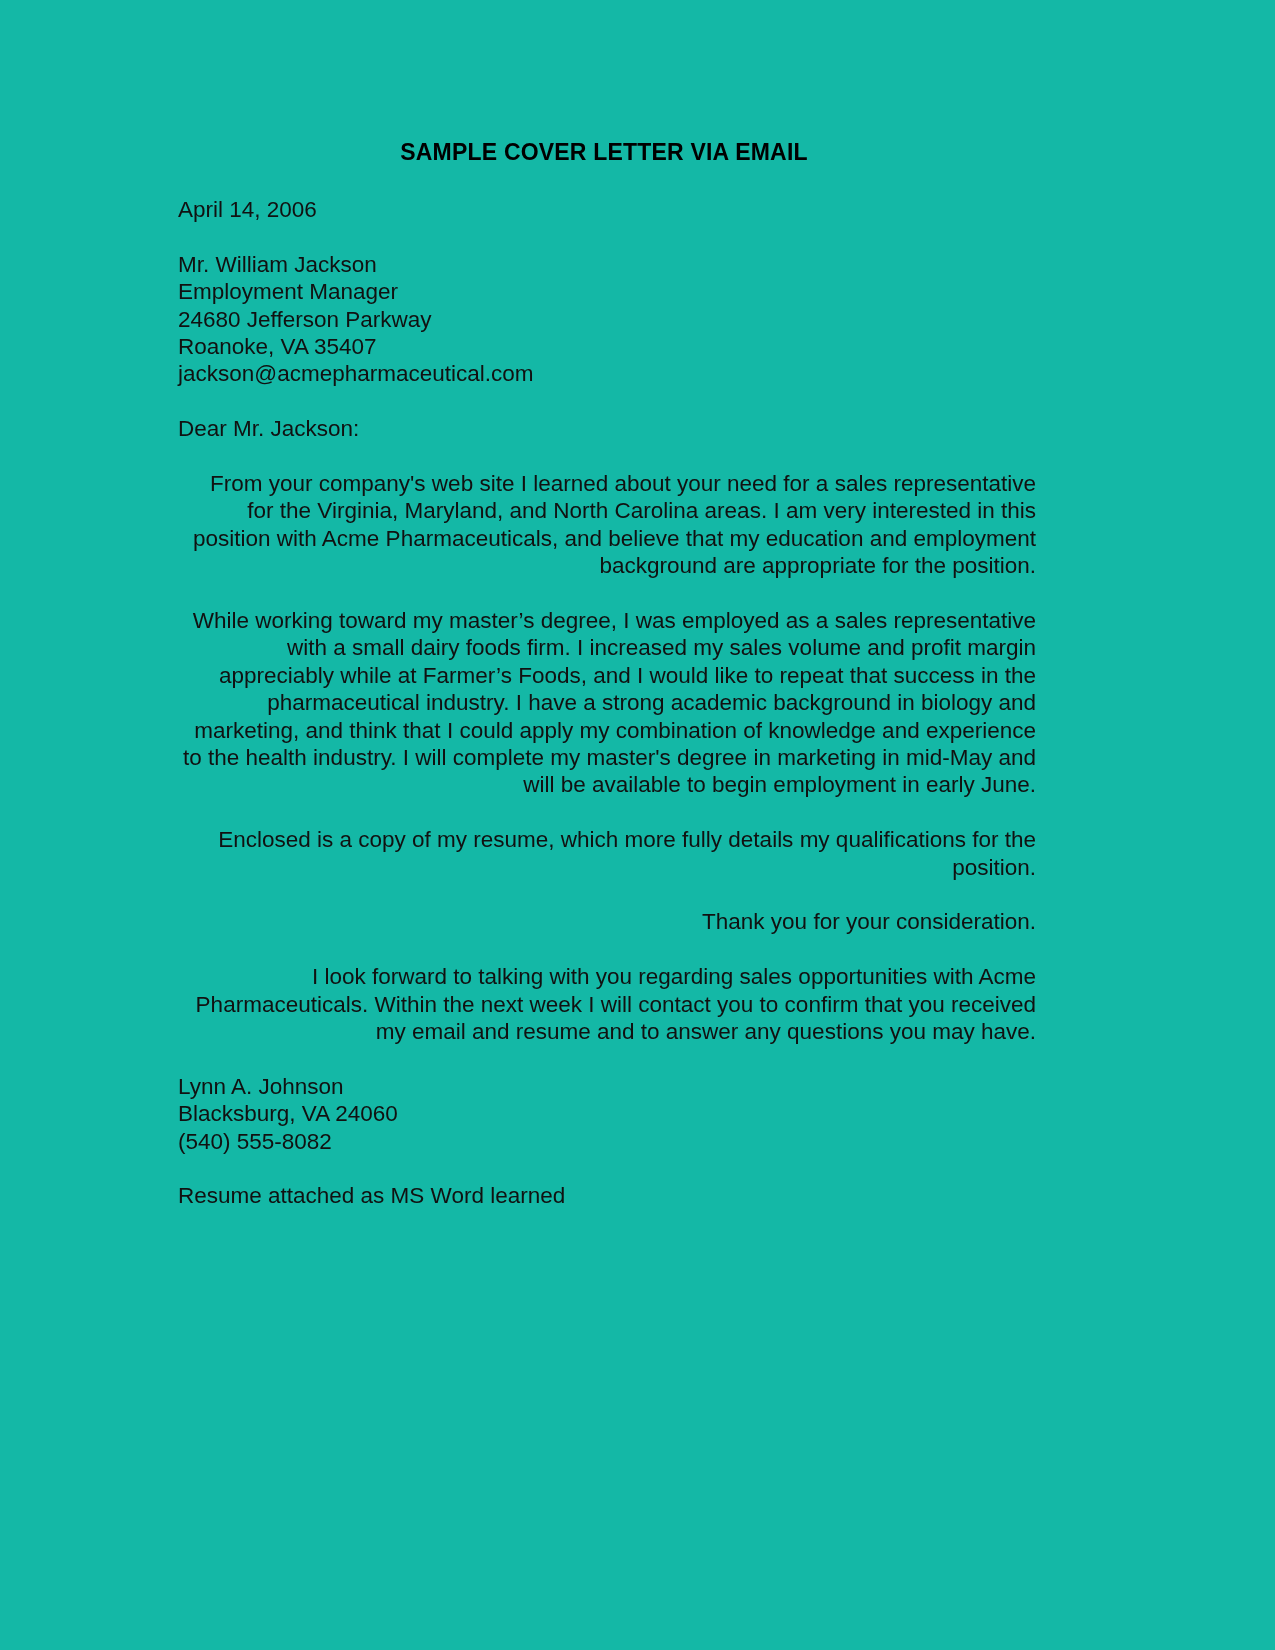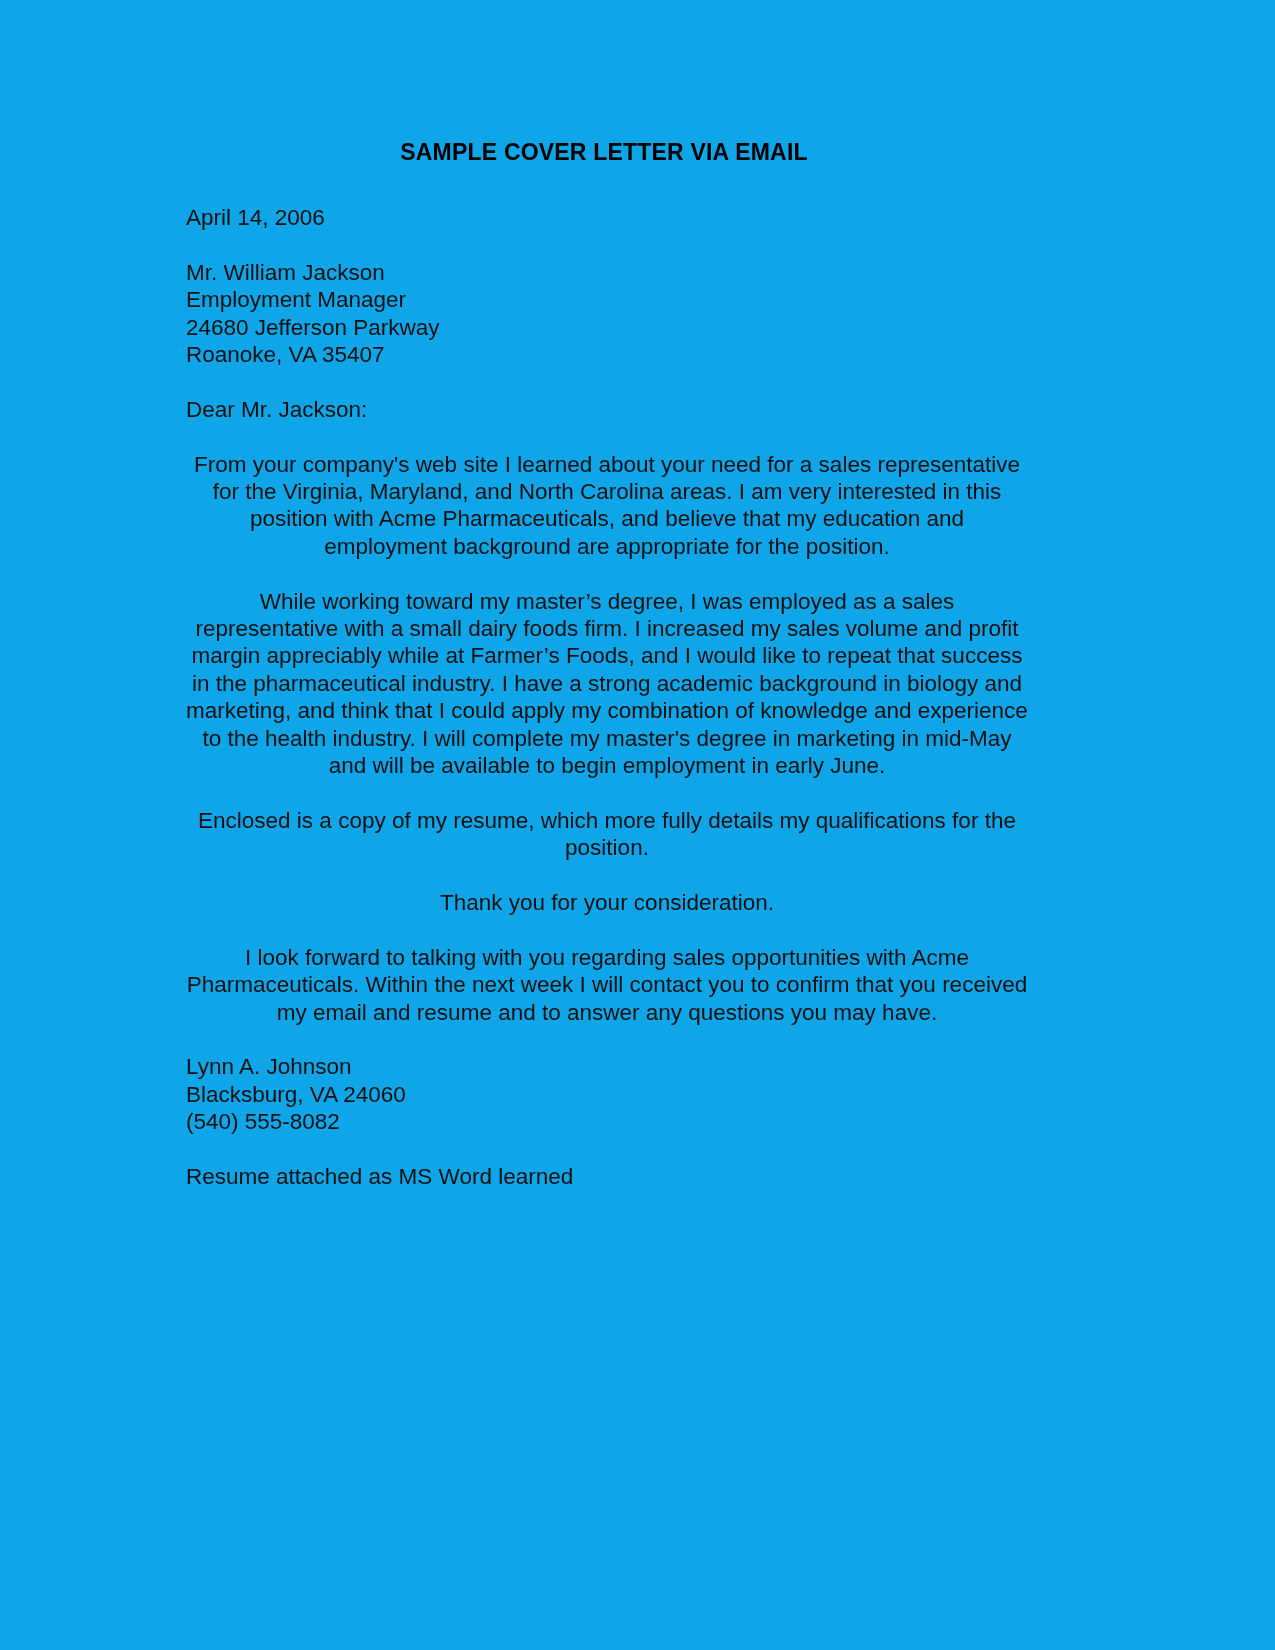--- a/index.html
+++ b/index.html
@@ -13,21 +13,21 @@
     background: #fafafa;
     font-family: "Liberation Sans", sans-serif;
     color: #0d0d0d;
     overflow: hidden;
   }
 
   .page {
     position: relative;
     width: 1275px;
     height: 1650px;
-    background: #0ea5e9;
+    background: #14b8a6;
   }
 
   
   .doc-title {
     position: absolute;
     left: 178px;
     top: 138px;
     width: 852px;
     font-size: 23px;
     font-weight: bold;
@@ -42,37 +42,37 @@
     position: absolute;
     left: 178px;
     top: 196px;
     width: 858px;
   }
 
   .block {
     font-size: 22.5px;
     line-height: 27.4px;
     color: #111;
-    margin: 8px;
+    margin: 0;
     white-space: normal;
   }
 
   
   .block + .block {
     margin-top: 27.4px;
   }
 
   .lines .line {
     display: block;
     font-size: 22.5px;
     line-height: 27.4px;
   }
 
   .para {
-    text-align: center;
+    text-align: right;
   }
 
   
   .letter-body, .doc-title {
     -webkit-font-smoothing: antialiased;
   }
 </style>
 </head>
 <body>
 
@@ -84,20 +84,21 @@
 
     <div class="block">
       <span class="line">April 14, 2006</span>
     </div>
 
     <div class="block lines">
       <span class="line">Mr. William Jackson</span>
       <span class="line">Employment Manager</span>
       <span class="line">24680 Jefferson Parkway</span>
       <span class="line">Roanoke, VA 35407</span>
+      <span class="line">jackson@acmepharmaceutical.com</span>
     </div>
 
     <div class="block">
       <span class="line">Dear Mr. Jackson:</span>
     </div>
 
     <p class="block para">From your company's web site I learned about your need for a sales representative for the Virginia, Maryland, and North Carolina areas. I am very interested in this position with Acme Pharmaceuticals, and believe that my education and employment background are appropriate for the position.</p>
 
     <p class="block para">While working toward my master’s degree, I was employed as a sales representative with a small dairy foods firm.  I increased my sales volume and profit margin appreciably while at Farmer’s Foods, and I would like to repeat that success in the pharmaceutical industry.  I have a strong academic background in biology and marketing, and think that I could apply my combination of knowledge and experience to the health industry. I will complete my master's degree in marketing in mid-May and will be available to begin employment in early June.</p>
 

